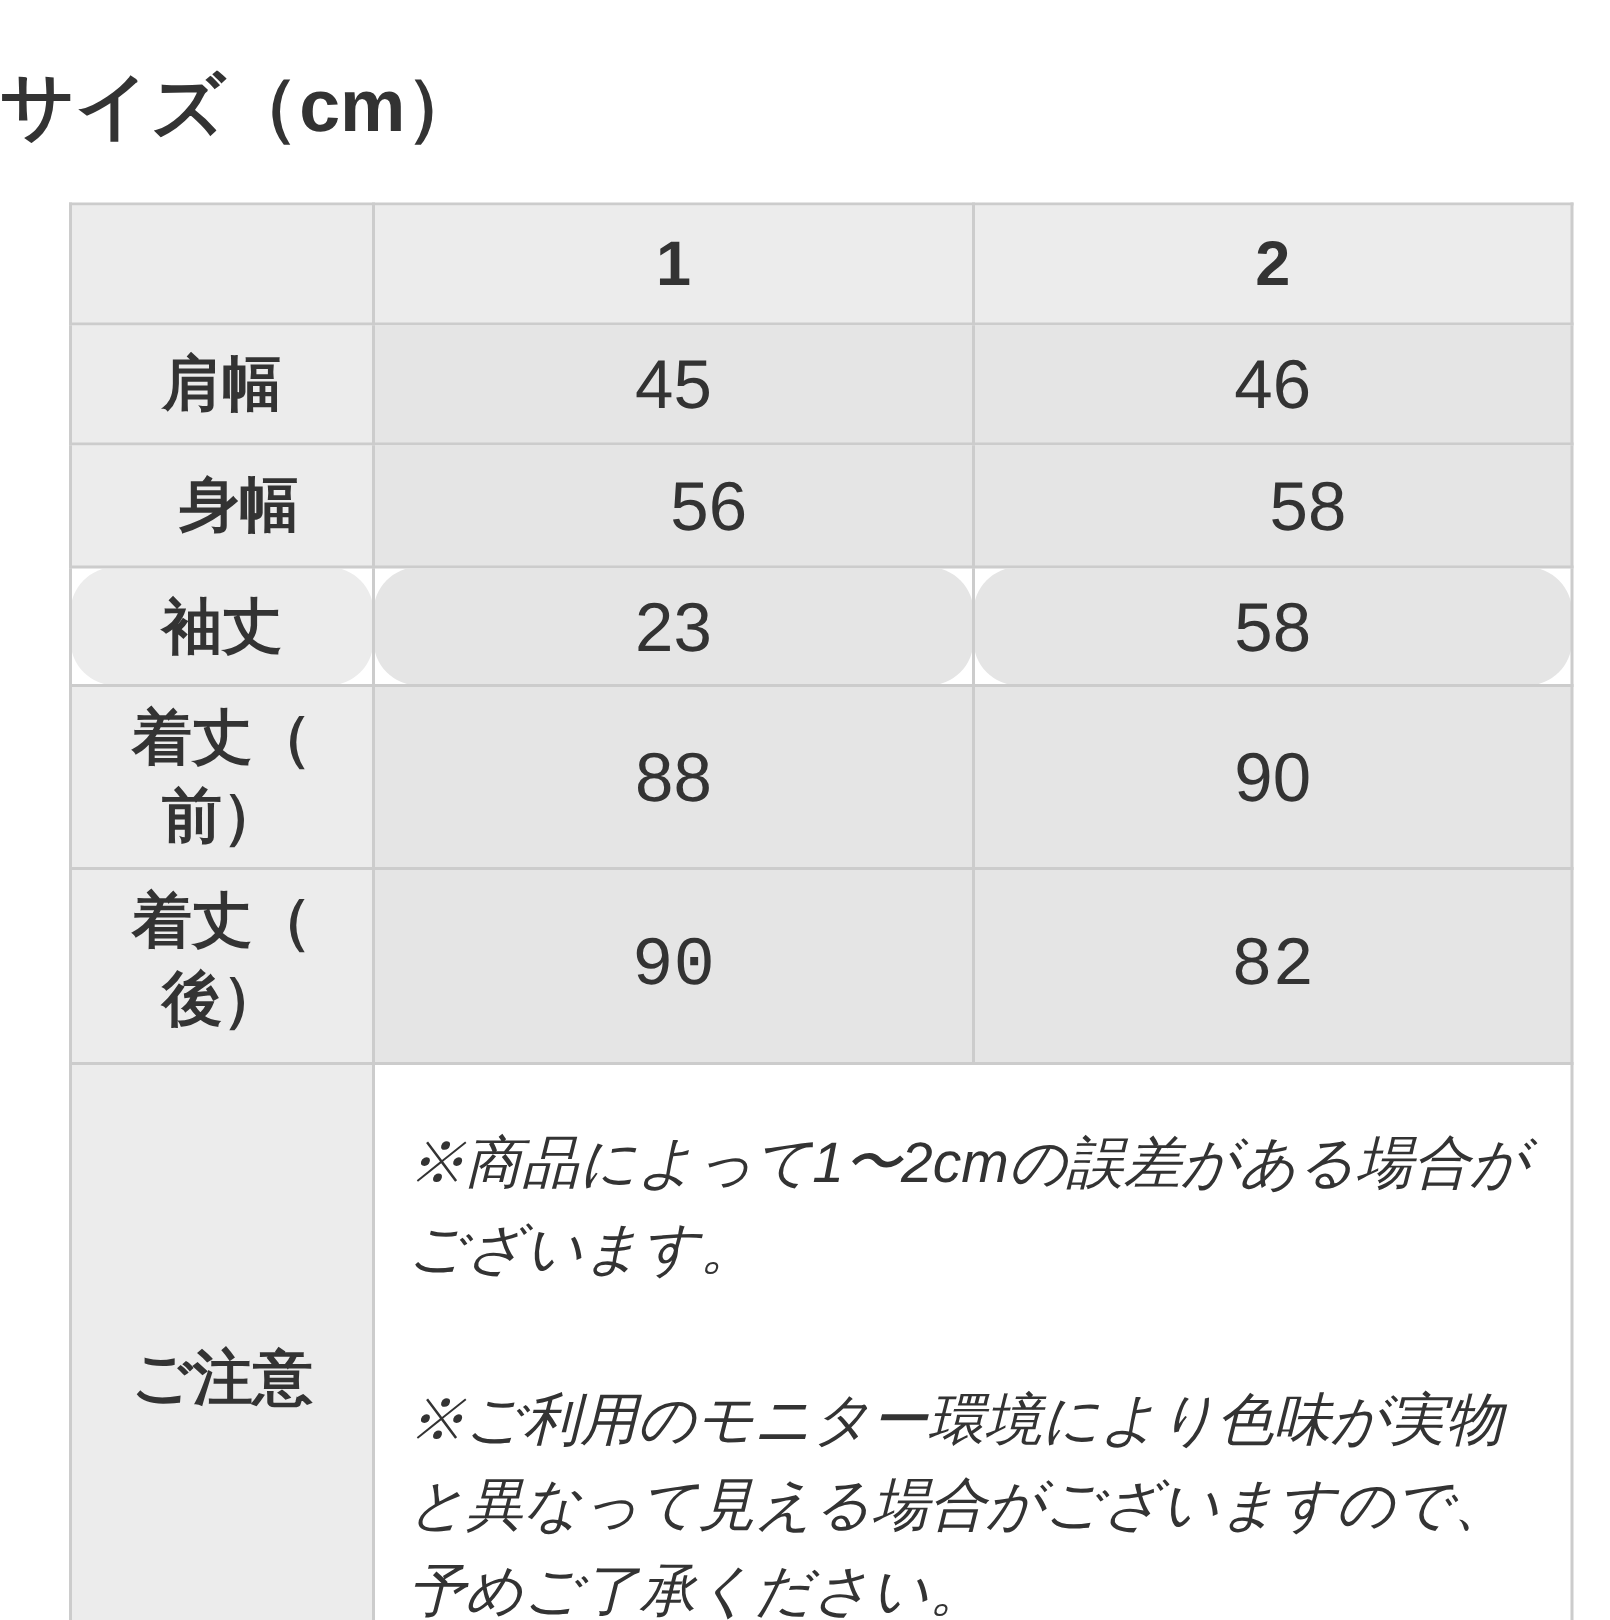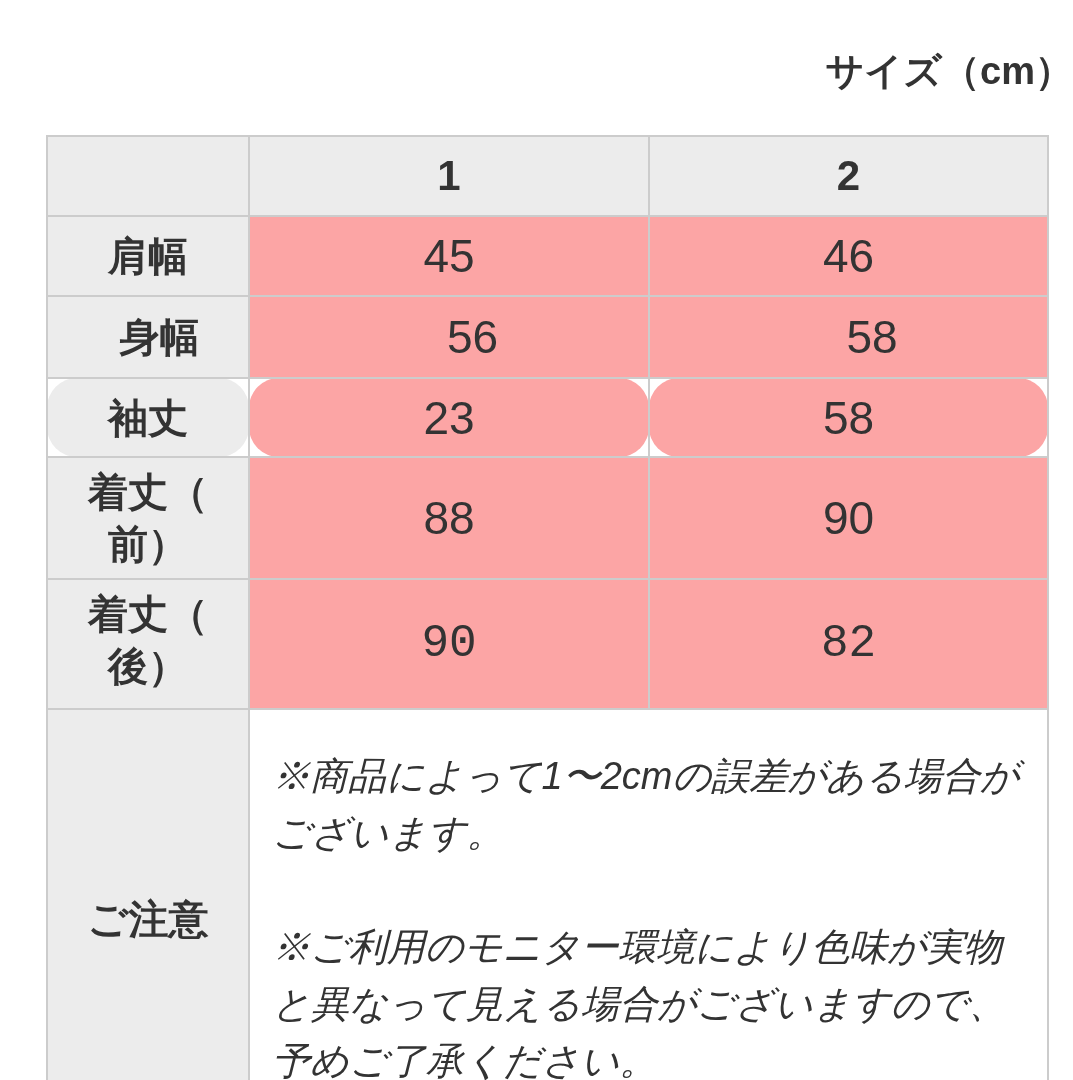--- a/index.html
+++ b/index.html
@@ -9,22 +9,22 @@
   }
   body {
     width: 1073px;
     height: 1080px;
     overflow: hidden;
     font-family: "Liberation Sans", sans-serif;
     color: #333333;
   }
   .page-title {
     margin: 46px 0 0 0;
-    text-align: right;
-    font-size: 38px;
+    text-align: left;
+    font-size: 49px;
     font-weight: bold;
     line-height: 50px;
     color: #333333;
   }
   table.size-table {
     border-collapse: collapse;
     table-layout: fixed;
     margin: 39px 0 0 46px;
     width: 1001px;
   }
@@ -44,21 +44,21 @@
     padding: 0 25px;
     line-break: anywhere;
     color: #333333;
   }
   thead .cell-head {
     font-size: 42px;
     padding: 0 10px;
   }
   
   .cell-value {
-    background: #fca5a5;
+    background: #e5e5e5;
     font-size: 46px;
     font-weight: normal;
     text-align: center;
     color: #333333;
   }
   .cell-notice {
     background: #ffffff;
     font-size: 38px;
     line-height: 57px;
     text-align: left;

